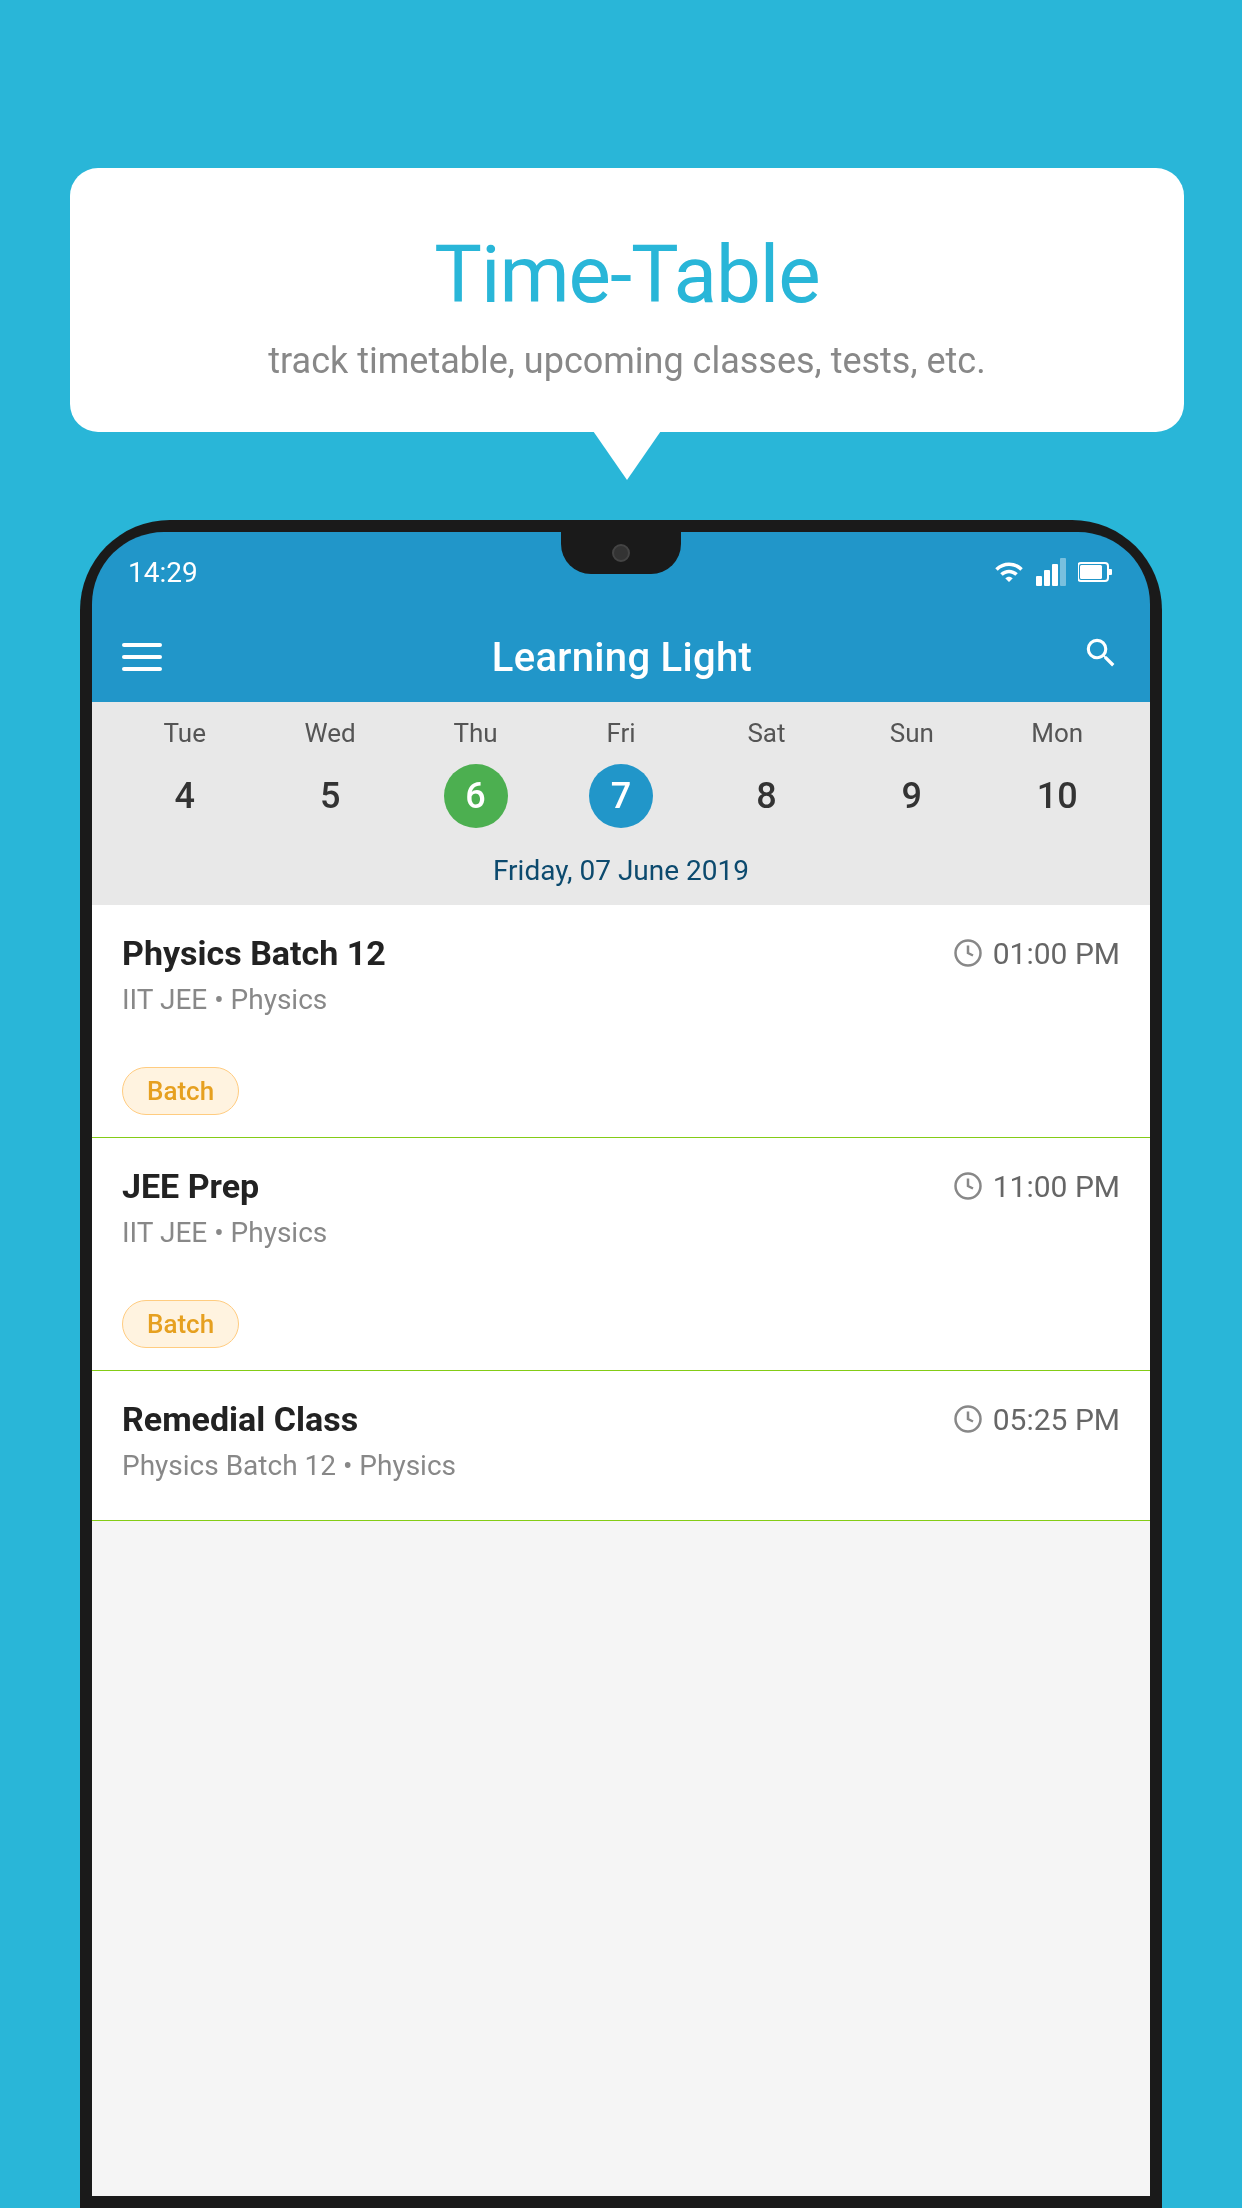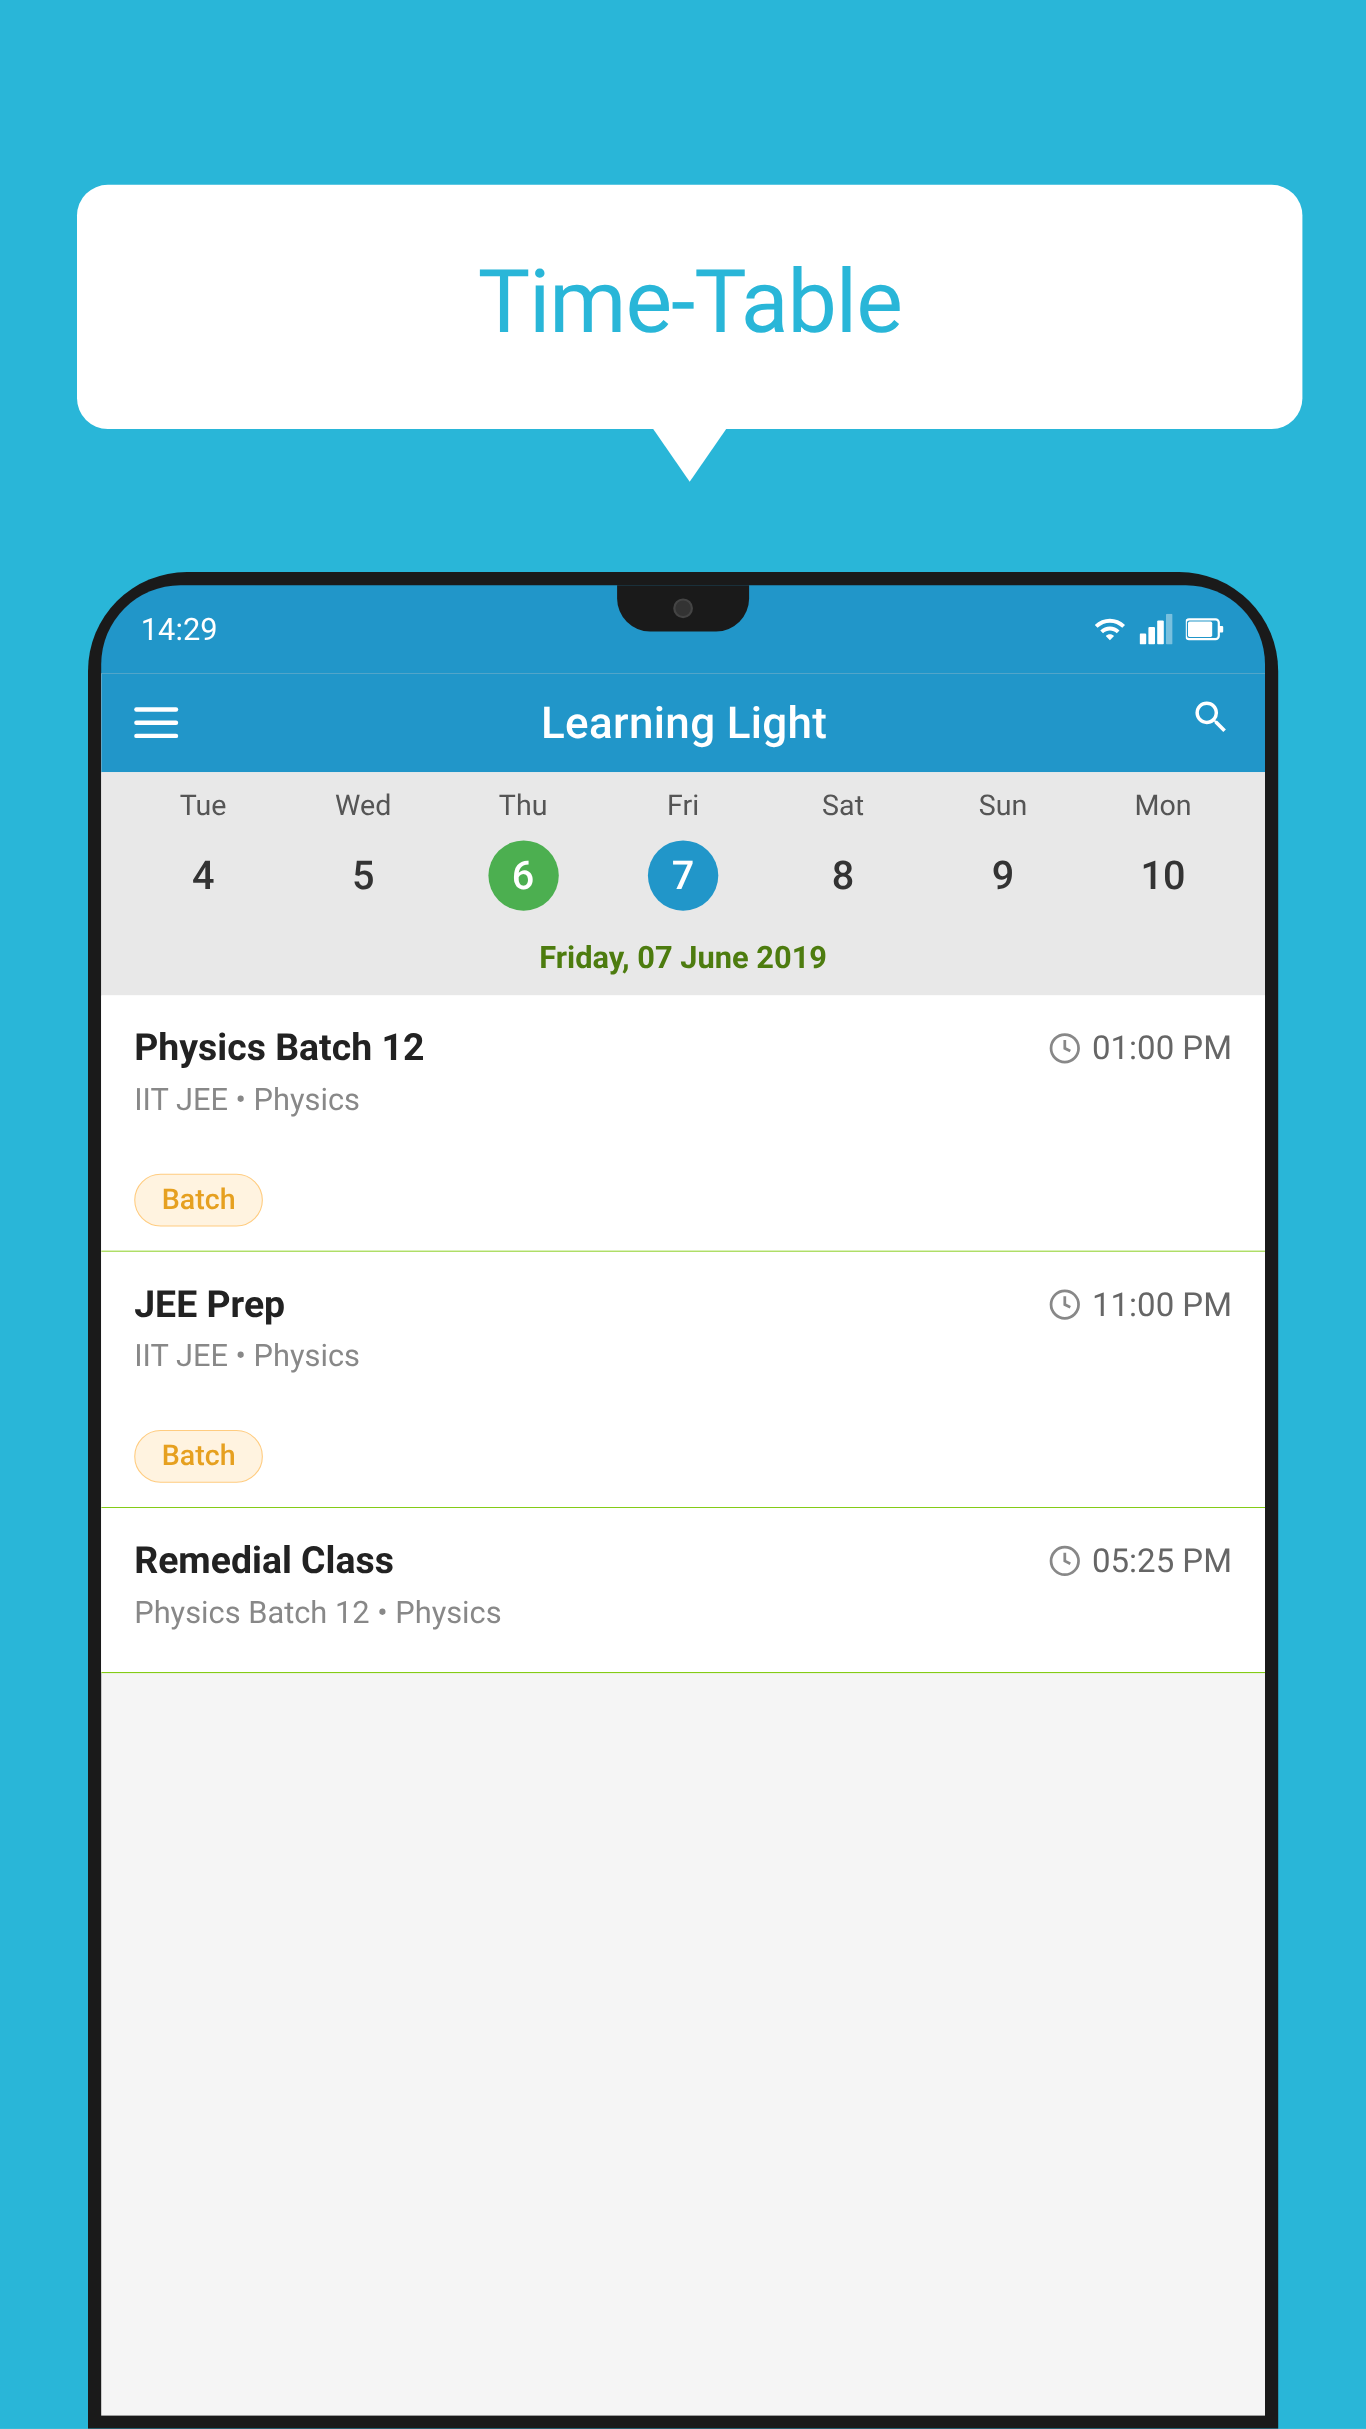--- a/index.html
+++ b/index.html
@@ -206,23 +206,22 @@
     }
 
     .date-num.selected {
       background: #2196C9;
       color: #fff;
     }
 
     .selected-date-label {
       text-align: center;
       font-size: 28px;
-      color: #4d7c0f;
+      color: #0c4a6e;
       padding: 10px 0 18px;
-      font-weight: bold;
     }
 
     
     .class-list {
       background: #fff;
     }
 
     .class-item {
       background: #fff;
       padding: 28px 30px 22px;
@@ -273,20 +272,21 @@
       margin-top: 35px;
     }
   </style>
 </head>
 <body>
 
 <div style="position:absolute;top:0;left:0;width:100%;height:100%;background:#29B6D8;"></div>
 
 <div class="tooltip-card">
   <div class="tooltip-title">Time-Table</div>
+  <div class="tooltip-subtitle">track timetable, upcoming classes, tests, etc.</div>
 </div>
 
 <div class="phone-frame">
 
   <div class="phone-top-bar">
     <span class="status-time">14:29</span>
     <div class="phone-notch">
       <div class="notch-camera"></div>
     </div>
     <div class="status-icons">

